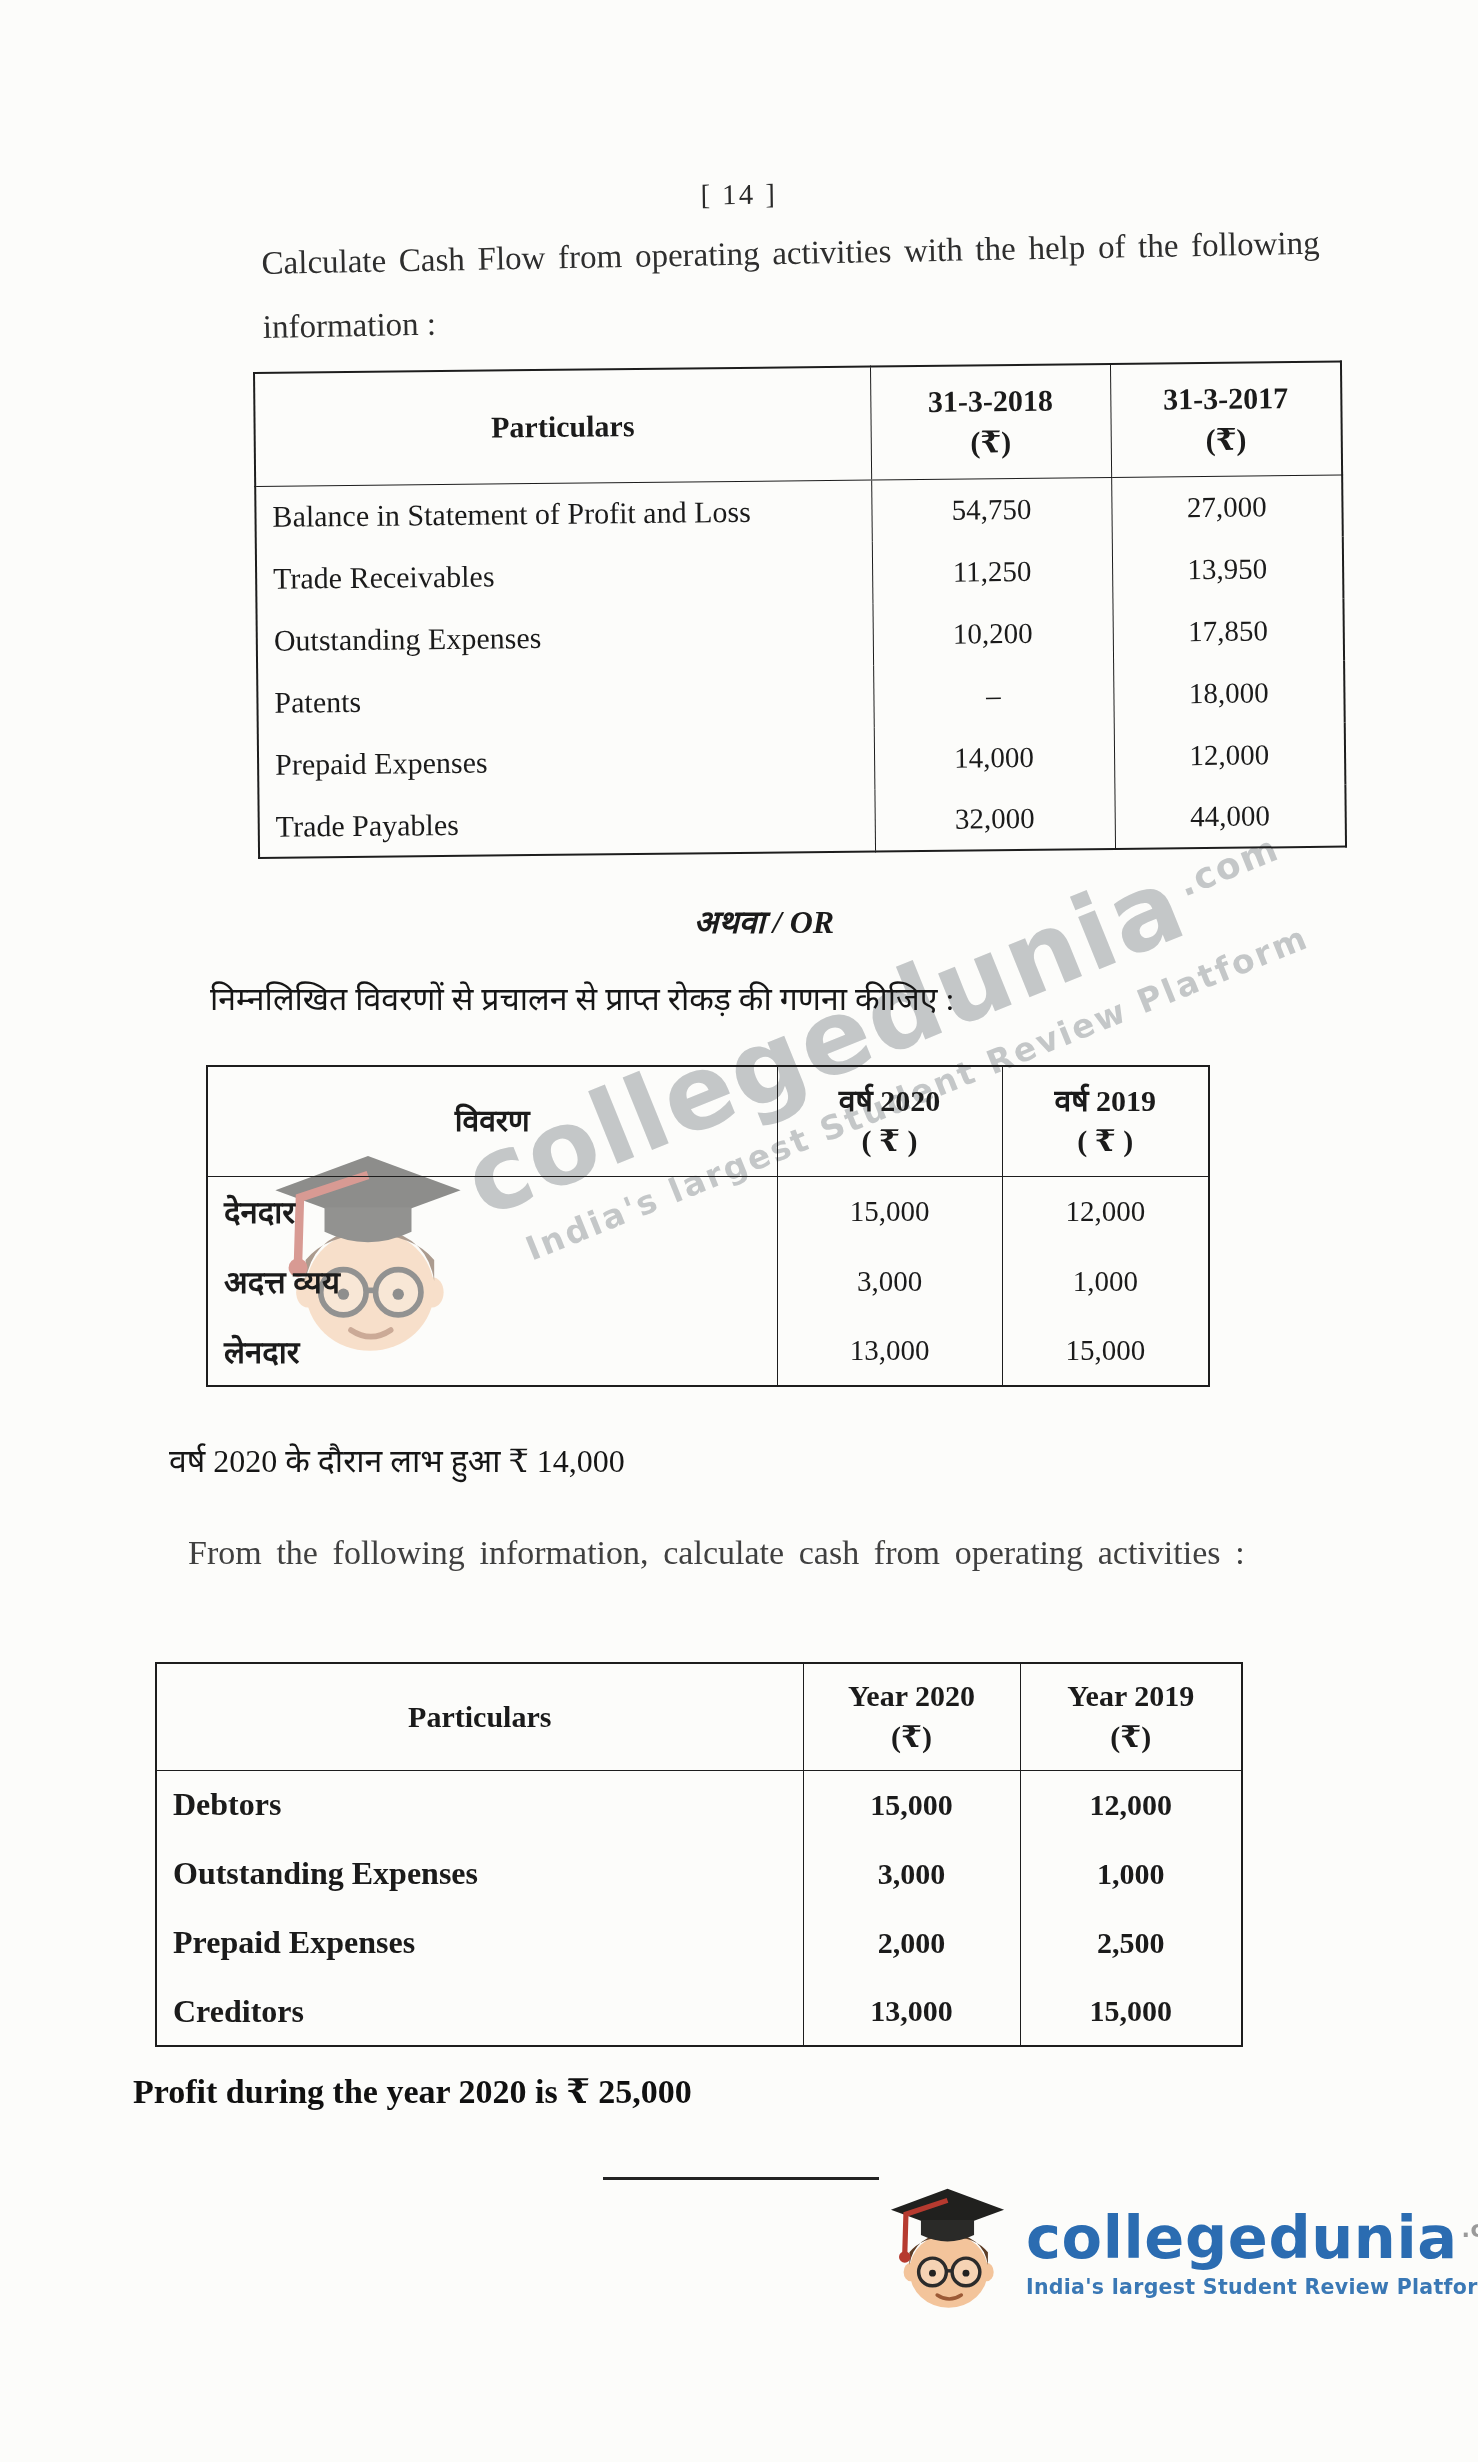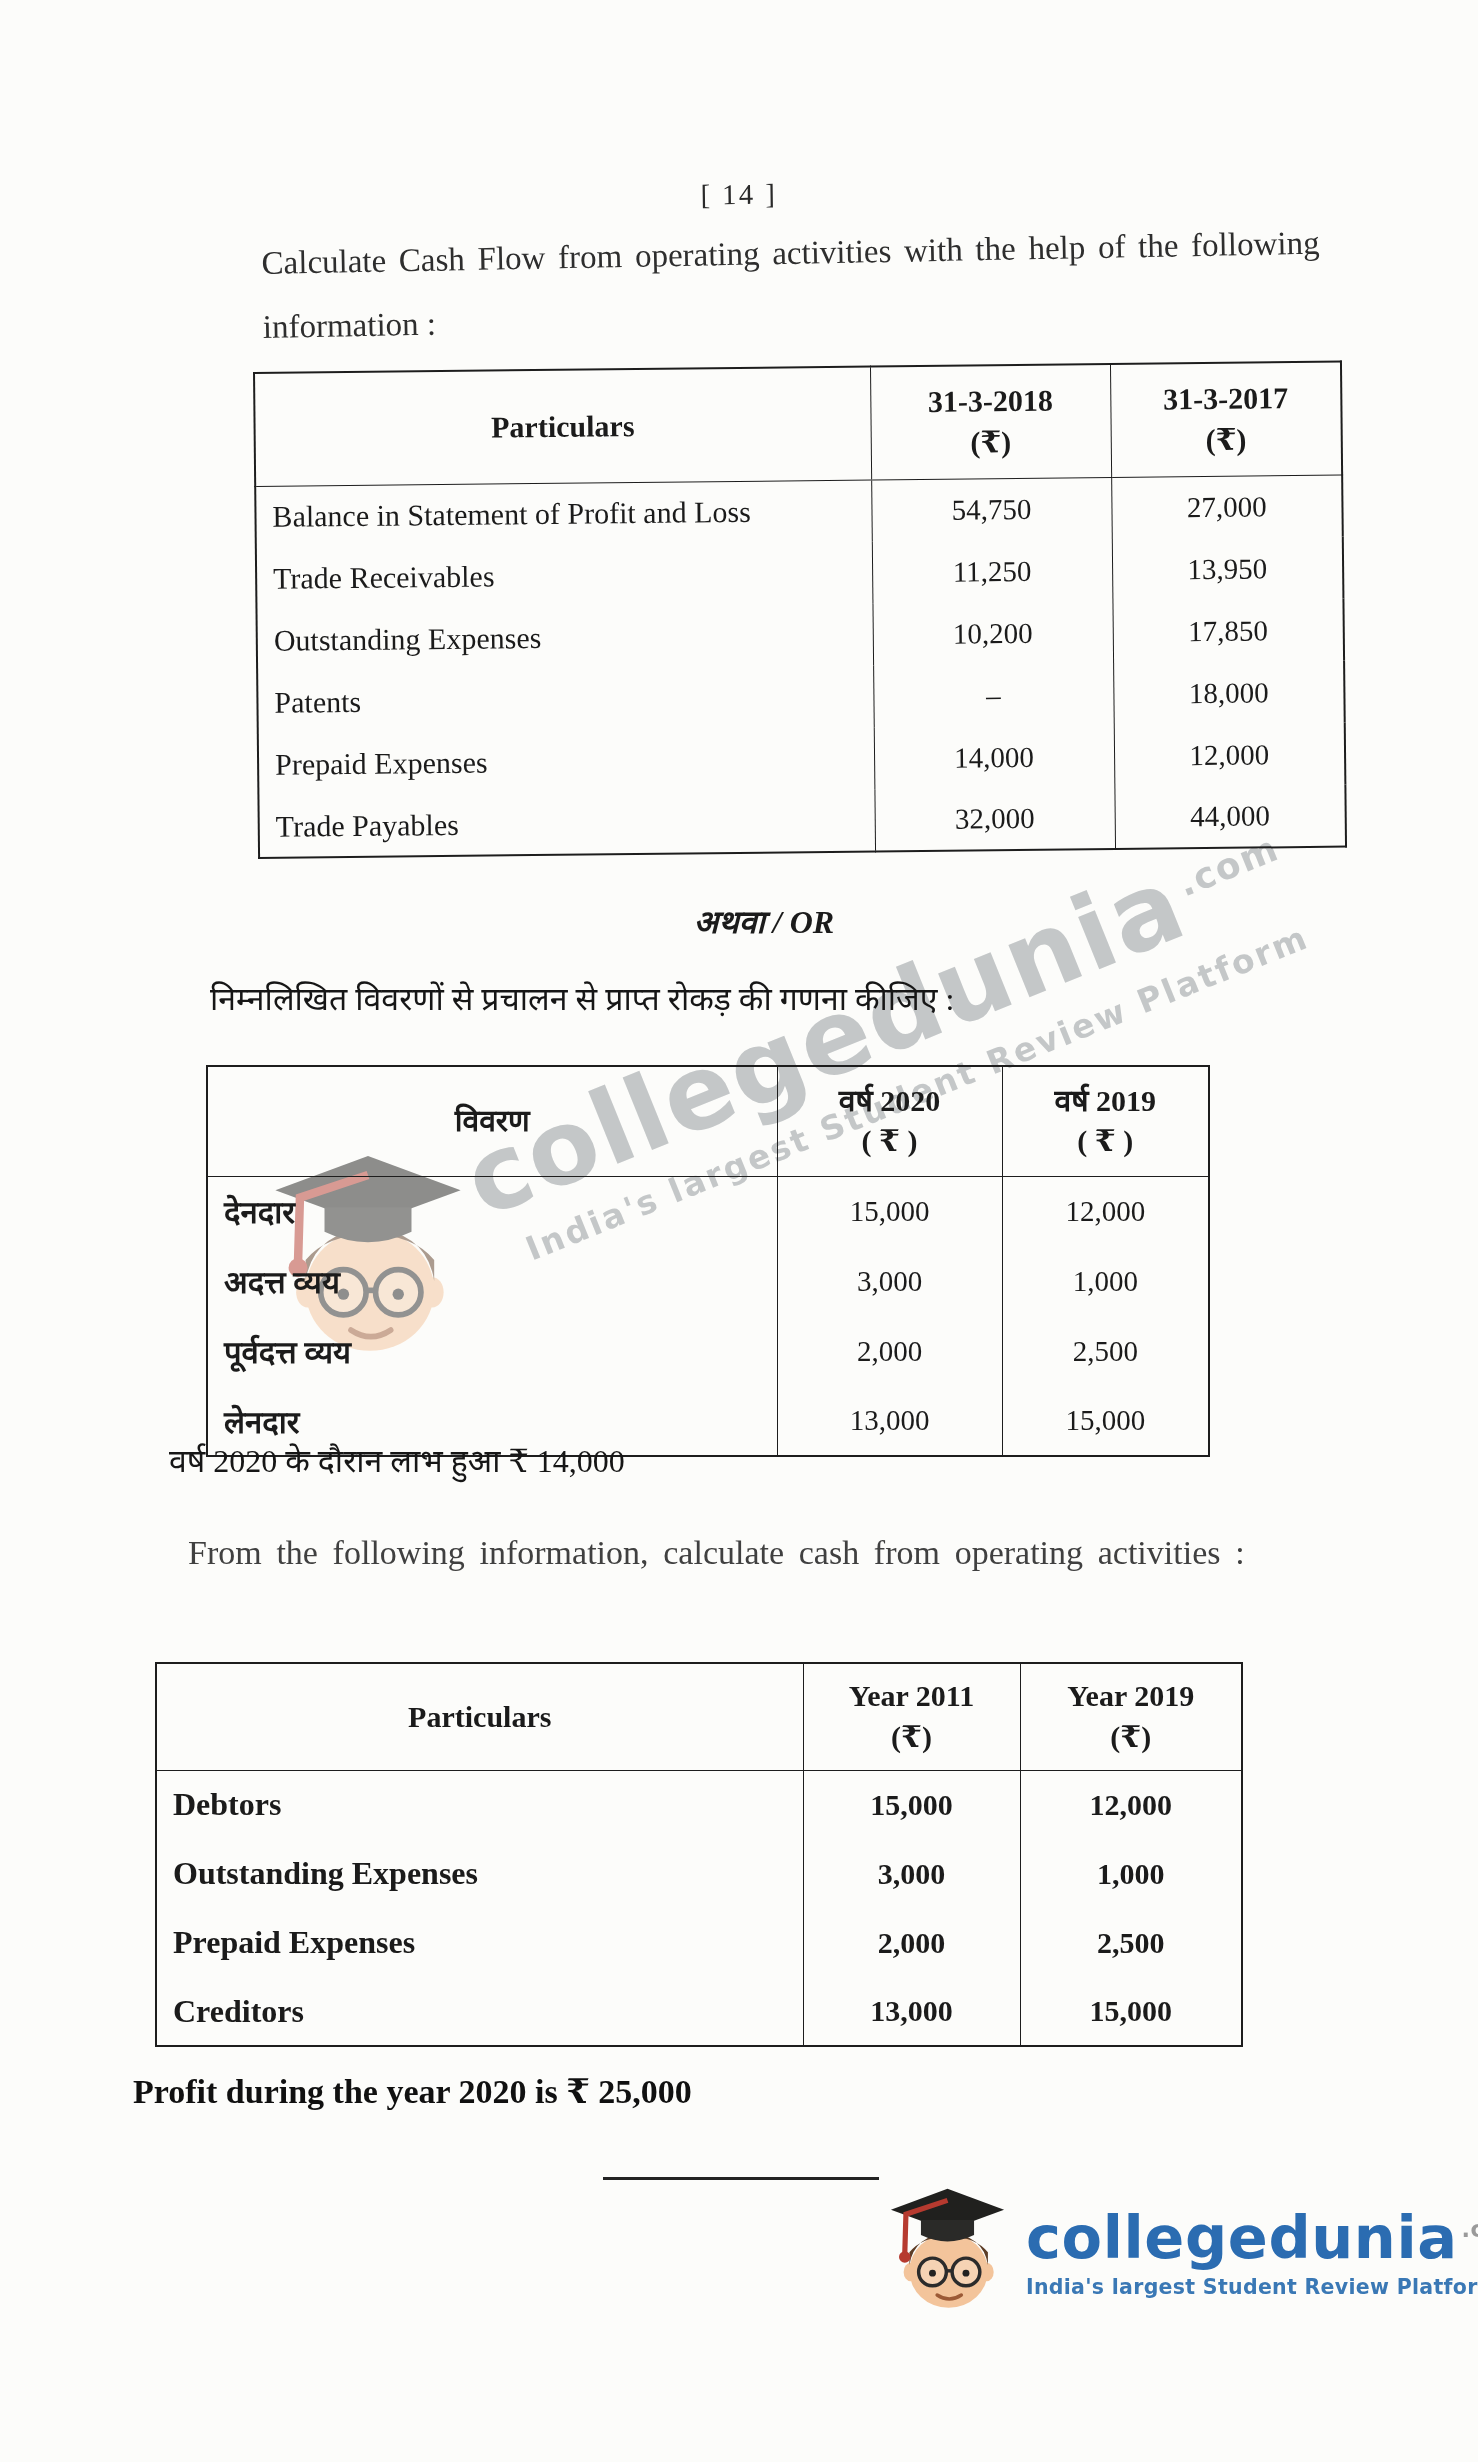--- a/index.html
+++ b/index.html
@@ -187,25 +187,20 @@
           <td class="lbl">देनदार</td>
           <td class="sep val">15,000</td>
           <td class="sep val">12,000</td>
         </tr>
         <tr>
           <td class="lbl">अदत्त व्यय</td>
           <td class="sep val">3,000</td>
           <td class="sep val">1,000</td>
         </tr>
         <tr>
-          <td class="lbl">पूर्वदत्त व्यय</td>
-          <td class="sep val">2,000</td>
-          <td class="sep val">2,500</td>
-        </tr>
-        <tr>
           <td class="lbl">लेनदार</td>
           <td class="sep val">13,000</td>
           <td class="sep val">15,000</td>
         </tr>
       </tbody>
     </table>
   </div>
 
   <p class="abs z1 hindi-profit">वर्ष 2020 के दौरान लाभ हुआ ₹ 14,000</p>
 
@@ -215,21 +210,21 @@
     <table class="qtable t3">
       <colgroup>
           <col style="width:647px">
           <col style="width:217px">
           <col style="width:222px">
         </colgroup>
       <thead>
         <tr>
           <th><span>Particulars</span></th>
           <th class="sep">
-            <div>Year 2011</div>
+            <div>Year 2020</div>
             <div>(₹)</div>
           </th>
           <th class="sep">
             <div>Year 2019</div>
             <div>(₹)</div>
           </th>
         </tr>
       </thead>
       <tbody>
         <tr>

